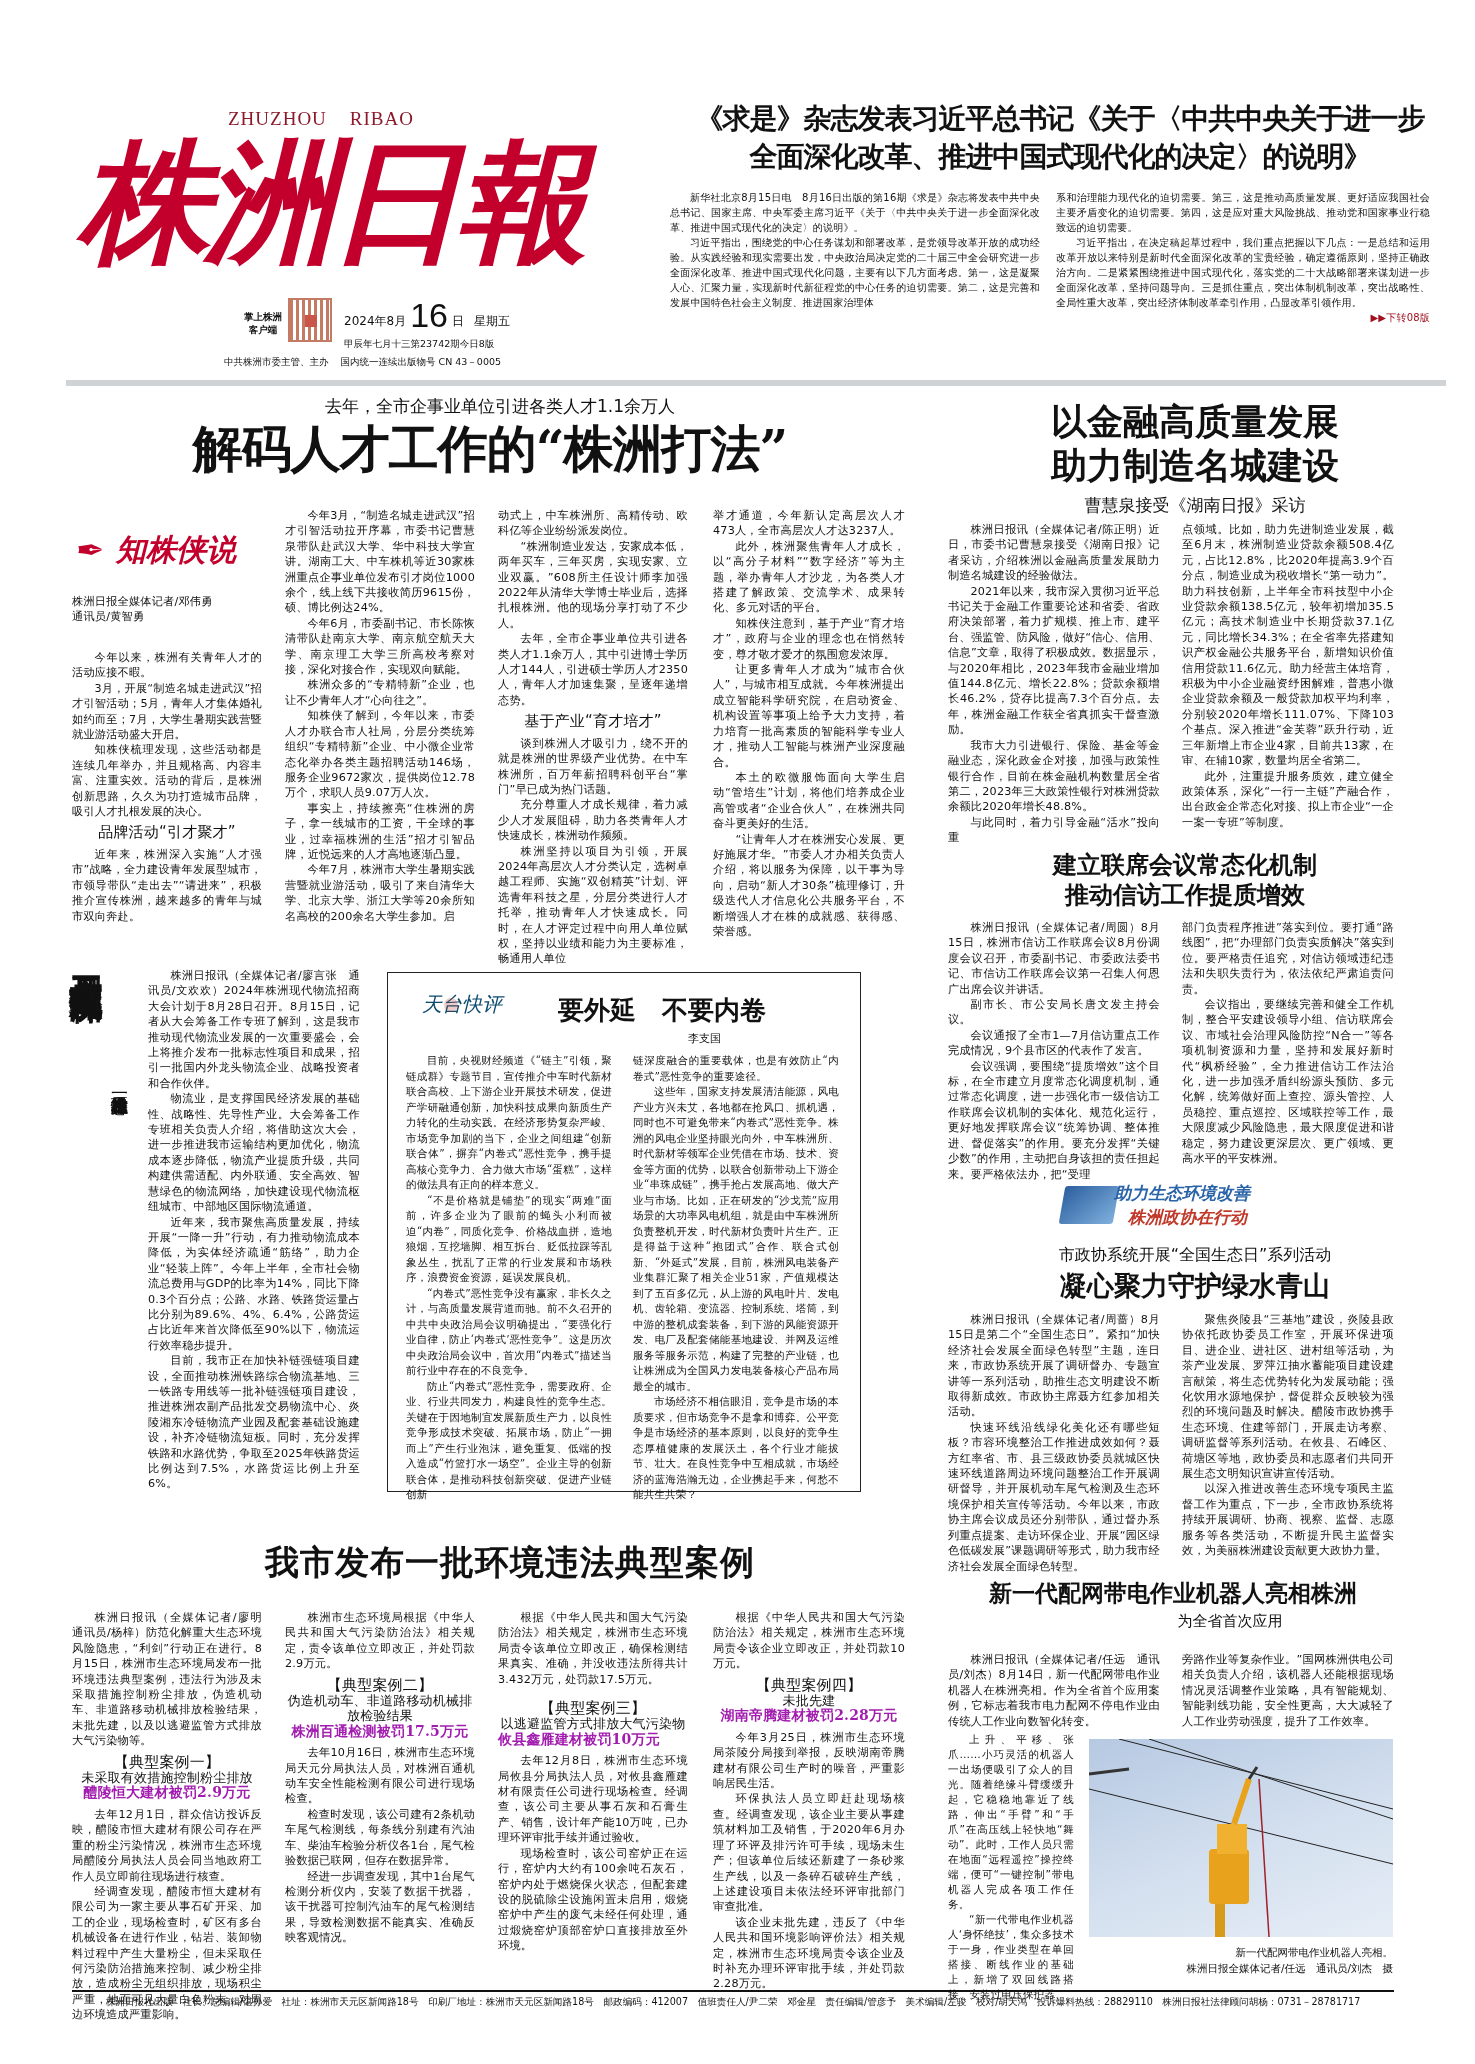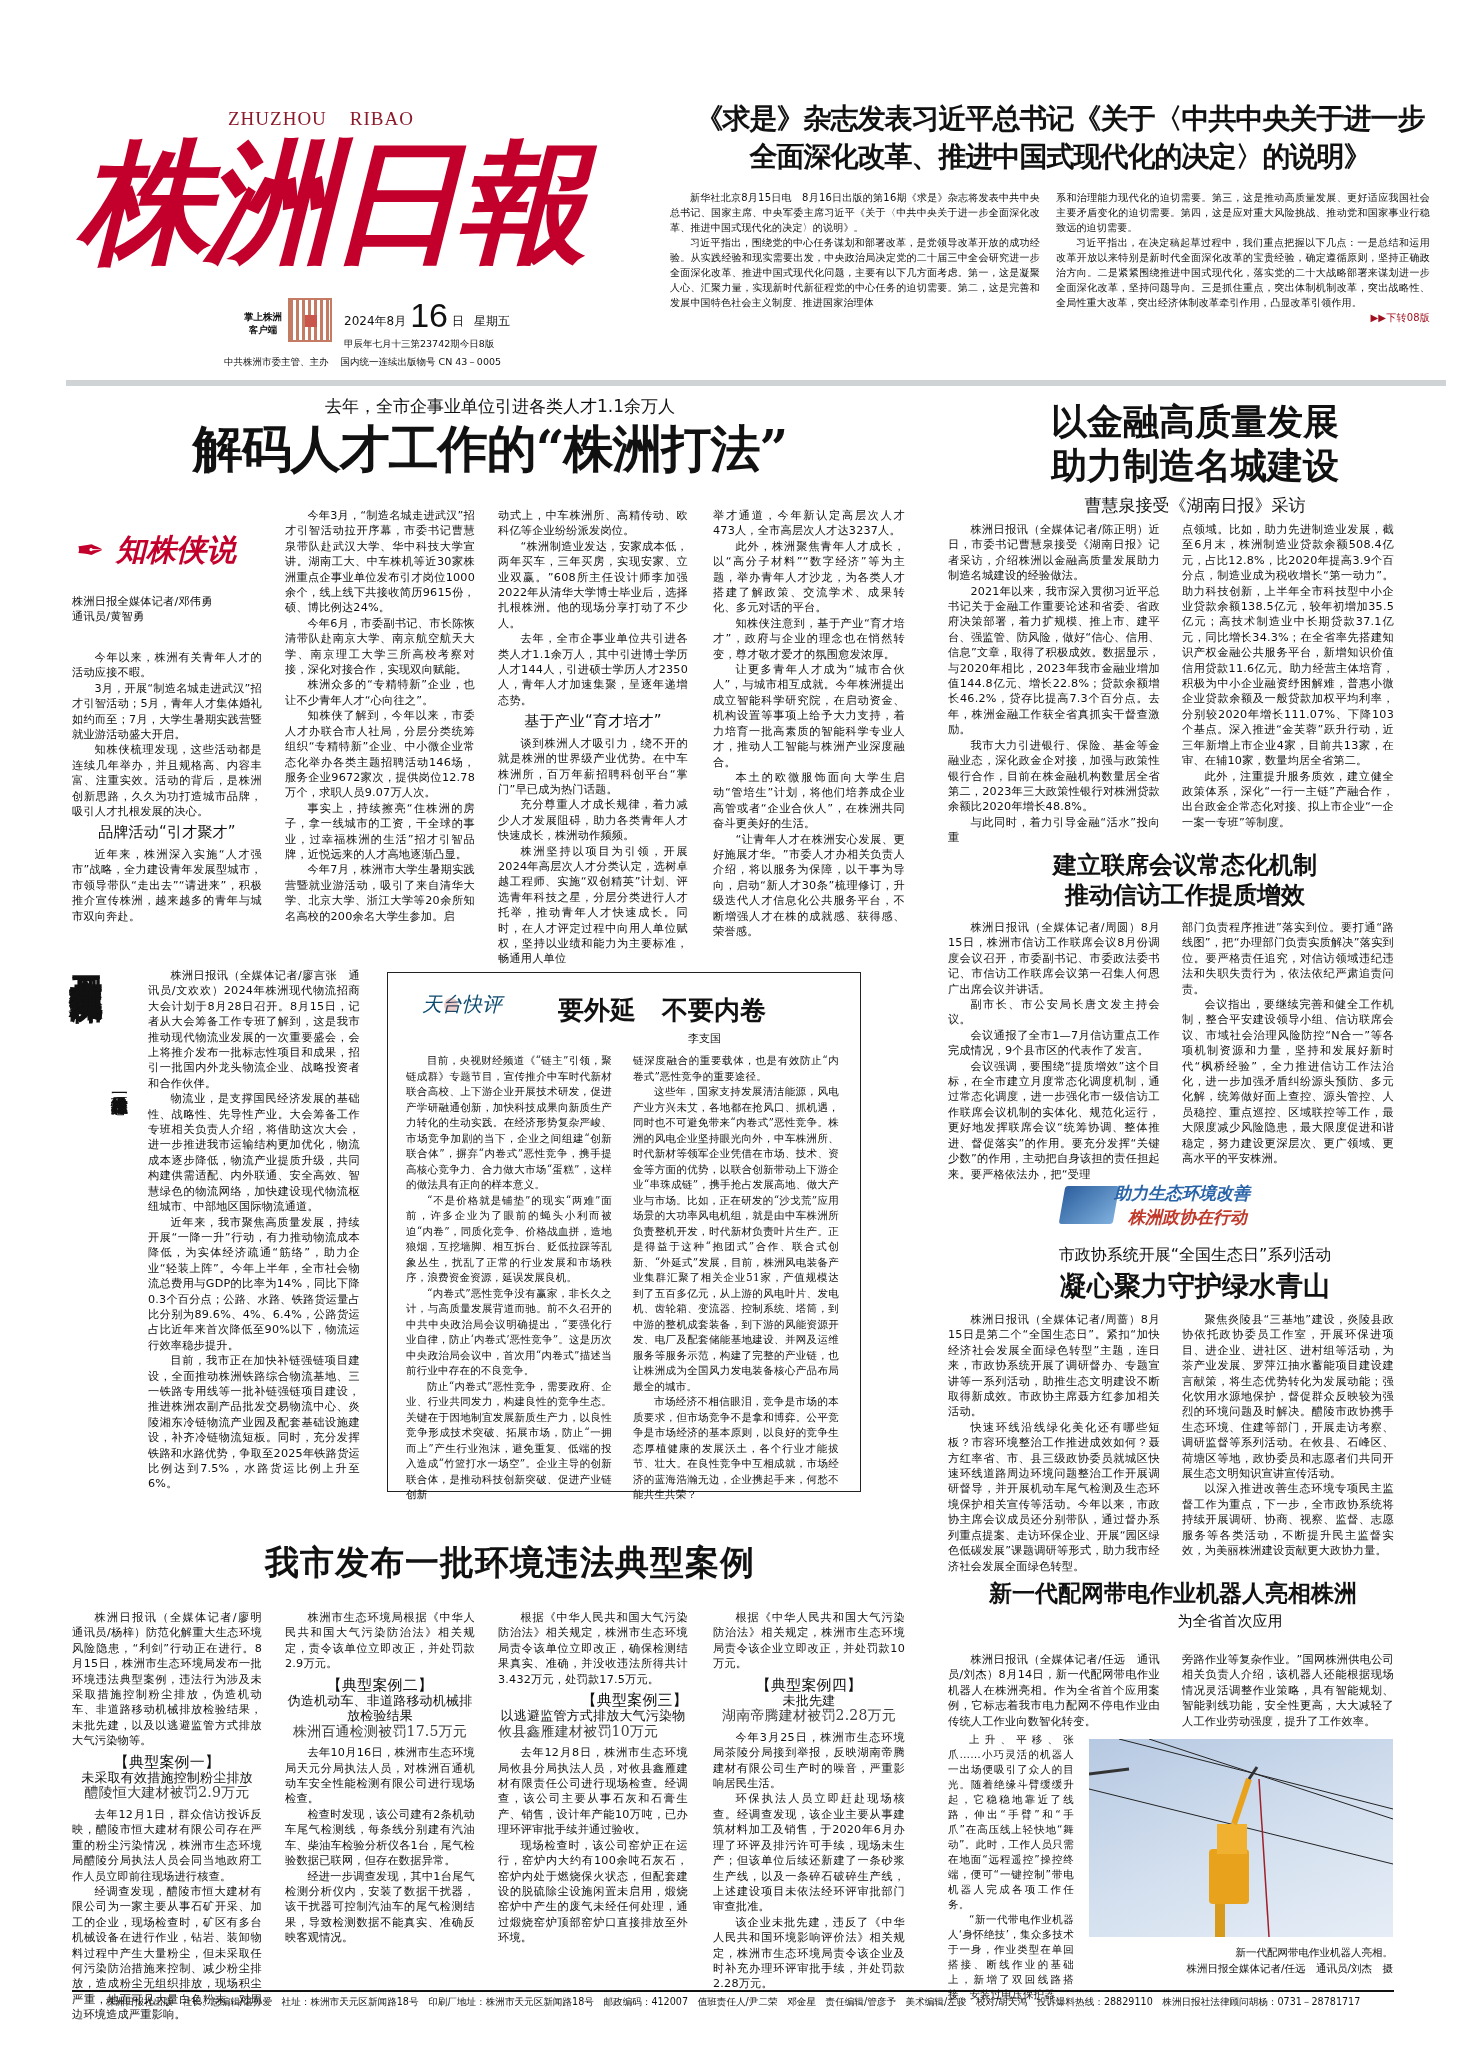--- a/index.html
+++ b/index.html
@@ -9,21 +9,21 @@
 .txt{font-size:11.2px;line-height:15.4px;text-align:justify;letter-spacing:0.2px}
 .txt p{text-indent:2em}
 .serif{font-family:"DejaVu Serif","Liberation Serif",serif}
 .hd{font-weight:bold;text-align:center;white-space:nowrap}
 .rule{background:#cfd3d6}
 .masthead-cn{color:#c2002b;font-family:"DejaVu Serif","Liberation Serif",serif;font-weight:bold;font-style:italic;font-size:132px;letter-spacing:-6px;line-height:140px}
 .masthead-en{color:#8b1a2a;font-family:"Liberation Serif","DejaVu Serif",serif;font-size:19px;letter-spacing:1px}
 .qr{width:44px;height:44px;background:
  repeating-linear-gradient(90deg,#b9654a 0 3px,#fff 3px 6px),#fff;opacity:.85;border:2px solid #b9654a}
 .qr::after{content:"";position:absolute;left:15px;top:15px;width:12px;height:12px;background:#c0392b}
-.sub-red{color:#404040;font-family:"DejaVu Serif","Liberation Serif",serif;font-weight:normal}
+.sub-red{color:#a21caf;font-family:"DejaVu Serif","Liberation Serif",serif;font-weight:bold}
 .box{border:1.5px solid #222}
 .photo{background:linear-gradient(160deg,#b6c9e2 0%,#d4e0ef 55%,#e6edf6 100%);overflow:hidden}
 .bottombar{border-top:2.5px solid #111}
 .vert{writing-mode:vertical-rl;text-orientation:upright}
 </style>
 </head>
 <body>
 
 <div class="abs" style="left:0;top:0;width:560px;height:380px">
   <div class="abs masthead-en" style="left:228px;top:108px;white-space:pre">ZHUZHOU    RIBAO</div>
@@ -195,21 +195,21 @@
   <p>株洲市生态环境局根据《中华人民共和国大气污染防治法》相关规定，责令该单位立即改正，并处罚款2.9万元。</p>
   <div style="font-size:15px;text-align:center;margin-top:6px">【典型案例二】</div>
   <div style="font-size:13px;text-align:center">伪造机动车、非道路移动机械排放检验结果</div>
   <div class="sub-red" style="font-size:14px;text-align:center;margin-bottom:6px">株洲百通检测被罚17.5万元</div>
   <p>去年10月16日，株洲市生态环境局天元分局执法人员，对株洲百通机动车安全性能检测有限公司进行现场检查。</p>
   <p>检查时发现，该公司建有2条机动车尾气检测线，每条线分别建有汽油车、柴油车检验分析仪各1台，尾气检验数据已联网，但存在数据异常。</p>
   <p>经进一步调查发现，其中1台尾气检测分析仪内，安装了数据干扰器，该干扰器可控制汽油车的尾气检测结果，导致检测数据不能真实、准确反映客观情况。</p>
 </div>
 <div class="abs txt" style="left:498px;top:1610px;width:190px">
   <p>根据《中华人民共和国大气污染防治法》相关规定，株洲市生态环境局责令该单位立即改正，确保检测结果真实、准确，并没收违法所得共计3.432万元，处罚款17.5万元。</p>
-  <div style="font-size:15px;text-align:right;margin-top:6px">【典型案例三】</div>
+  <div style="font-size:15px;text-align:center;margin-top:14px">【典型案例三】</div>
   <div style="font-size:13px;text-align:center">以逃避监管方式排放大气污染物</div>
   <div class="sub-red" style="font-size:14px;text-align:left;margin-bottom:6px">攸县鑫雁建材被罚10万元</div>
   <p>去年12月8日，株洲市生态环境局攸县分局执法人员，对攸县鑫雁建材有限责任公司进行现场检查。经调查，该公司主要从事石灰和石膏生产、销售，设计年产能10万吨，已办理环评审批手续并通过验收。</p>
   <p>现场检查时，该公司窑炉正在运行，窑炉内大约有100余吨石灰石，窑炉内处于燃烧保火状态，但配套建设的脱硫除尘设施闲置未启用，煅烧窑炉中产生的废气未经任何处理，通过煅烧窑炉顶部窑炉口直接排放至外环境。</p>
 </div>
 <div class="abs txt" style="left:713px;top:1610px;width:192px">
   <p>根据《中华人民共和国大气污染防治法》相关规定，株洲市生态环境局责令该企业立即改正，并处罚款10万元。</p>
   <div style="font-size:15px;text-align:center;margin-top:6px">【典型案例四】</div>
   <div style="font-size:13px;text-align:center">未批先建</div>
   <div class="sub-red" style="font-size:14px;text-align:center;margin-bottom:6px">湖南帝腾建材被罚2.28万元</div>

